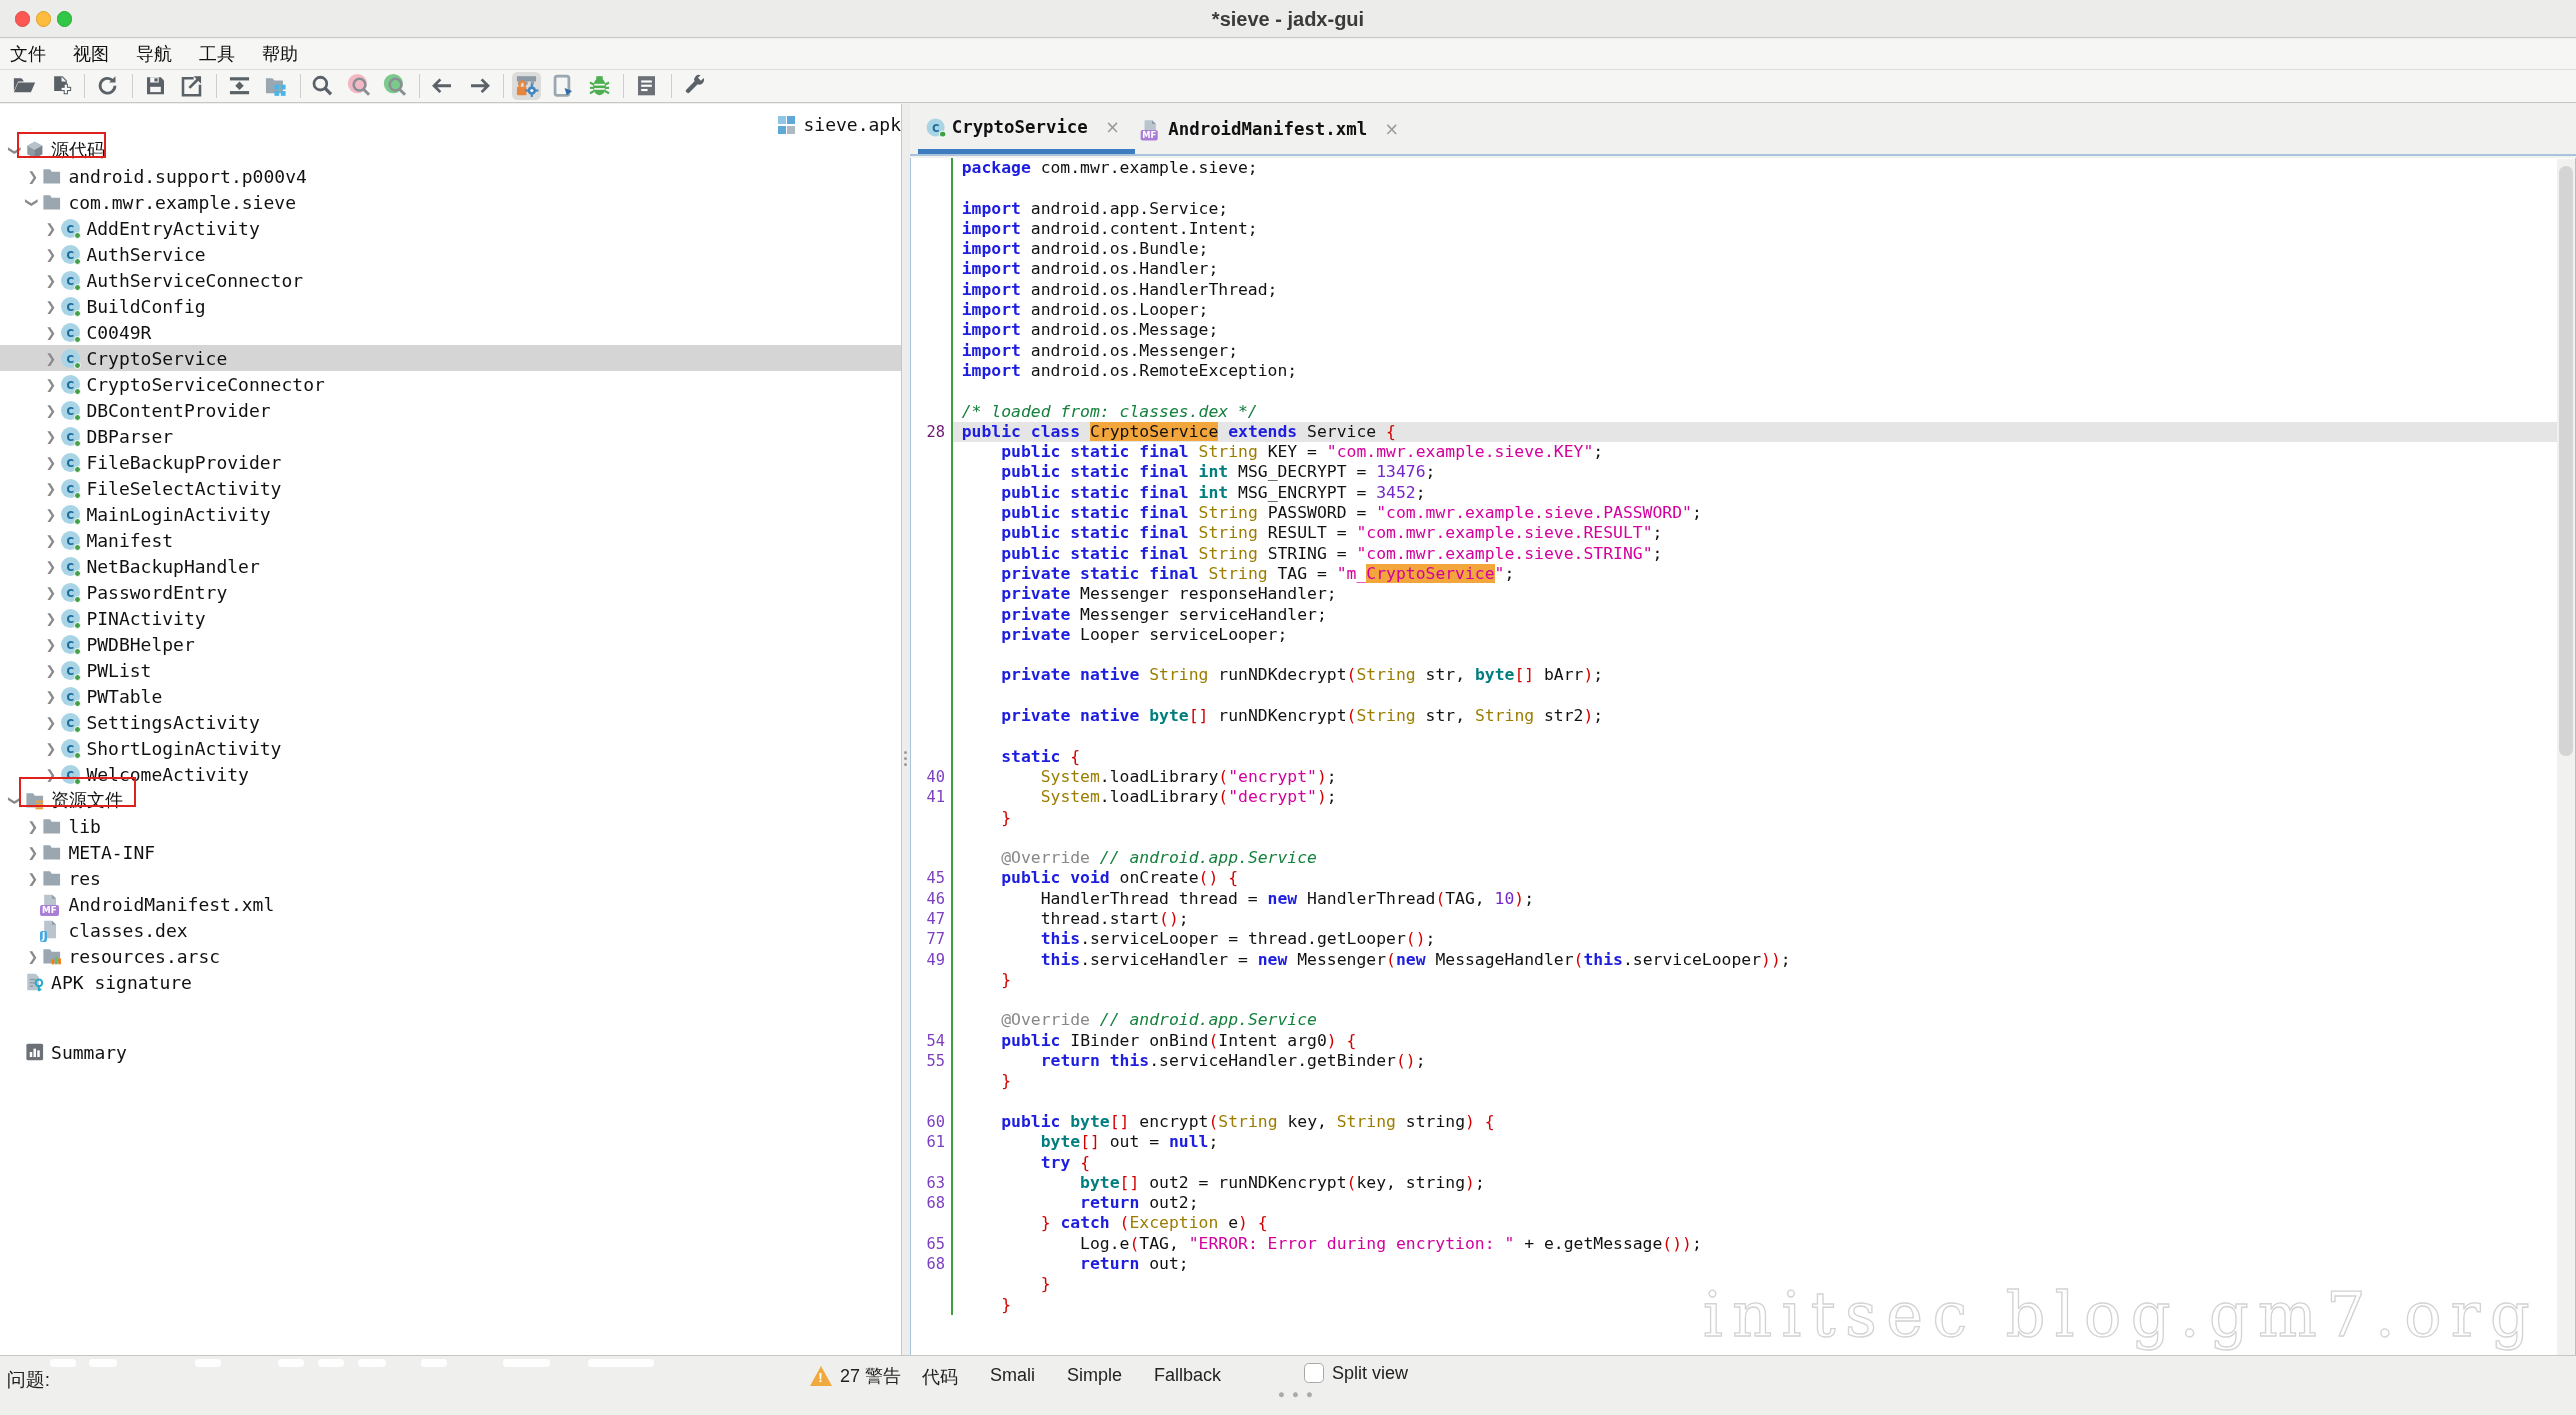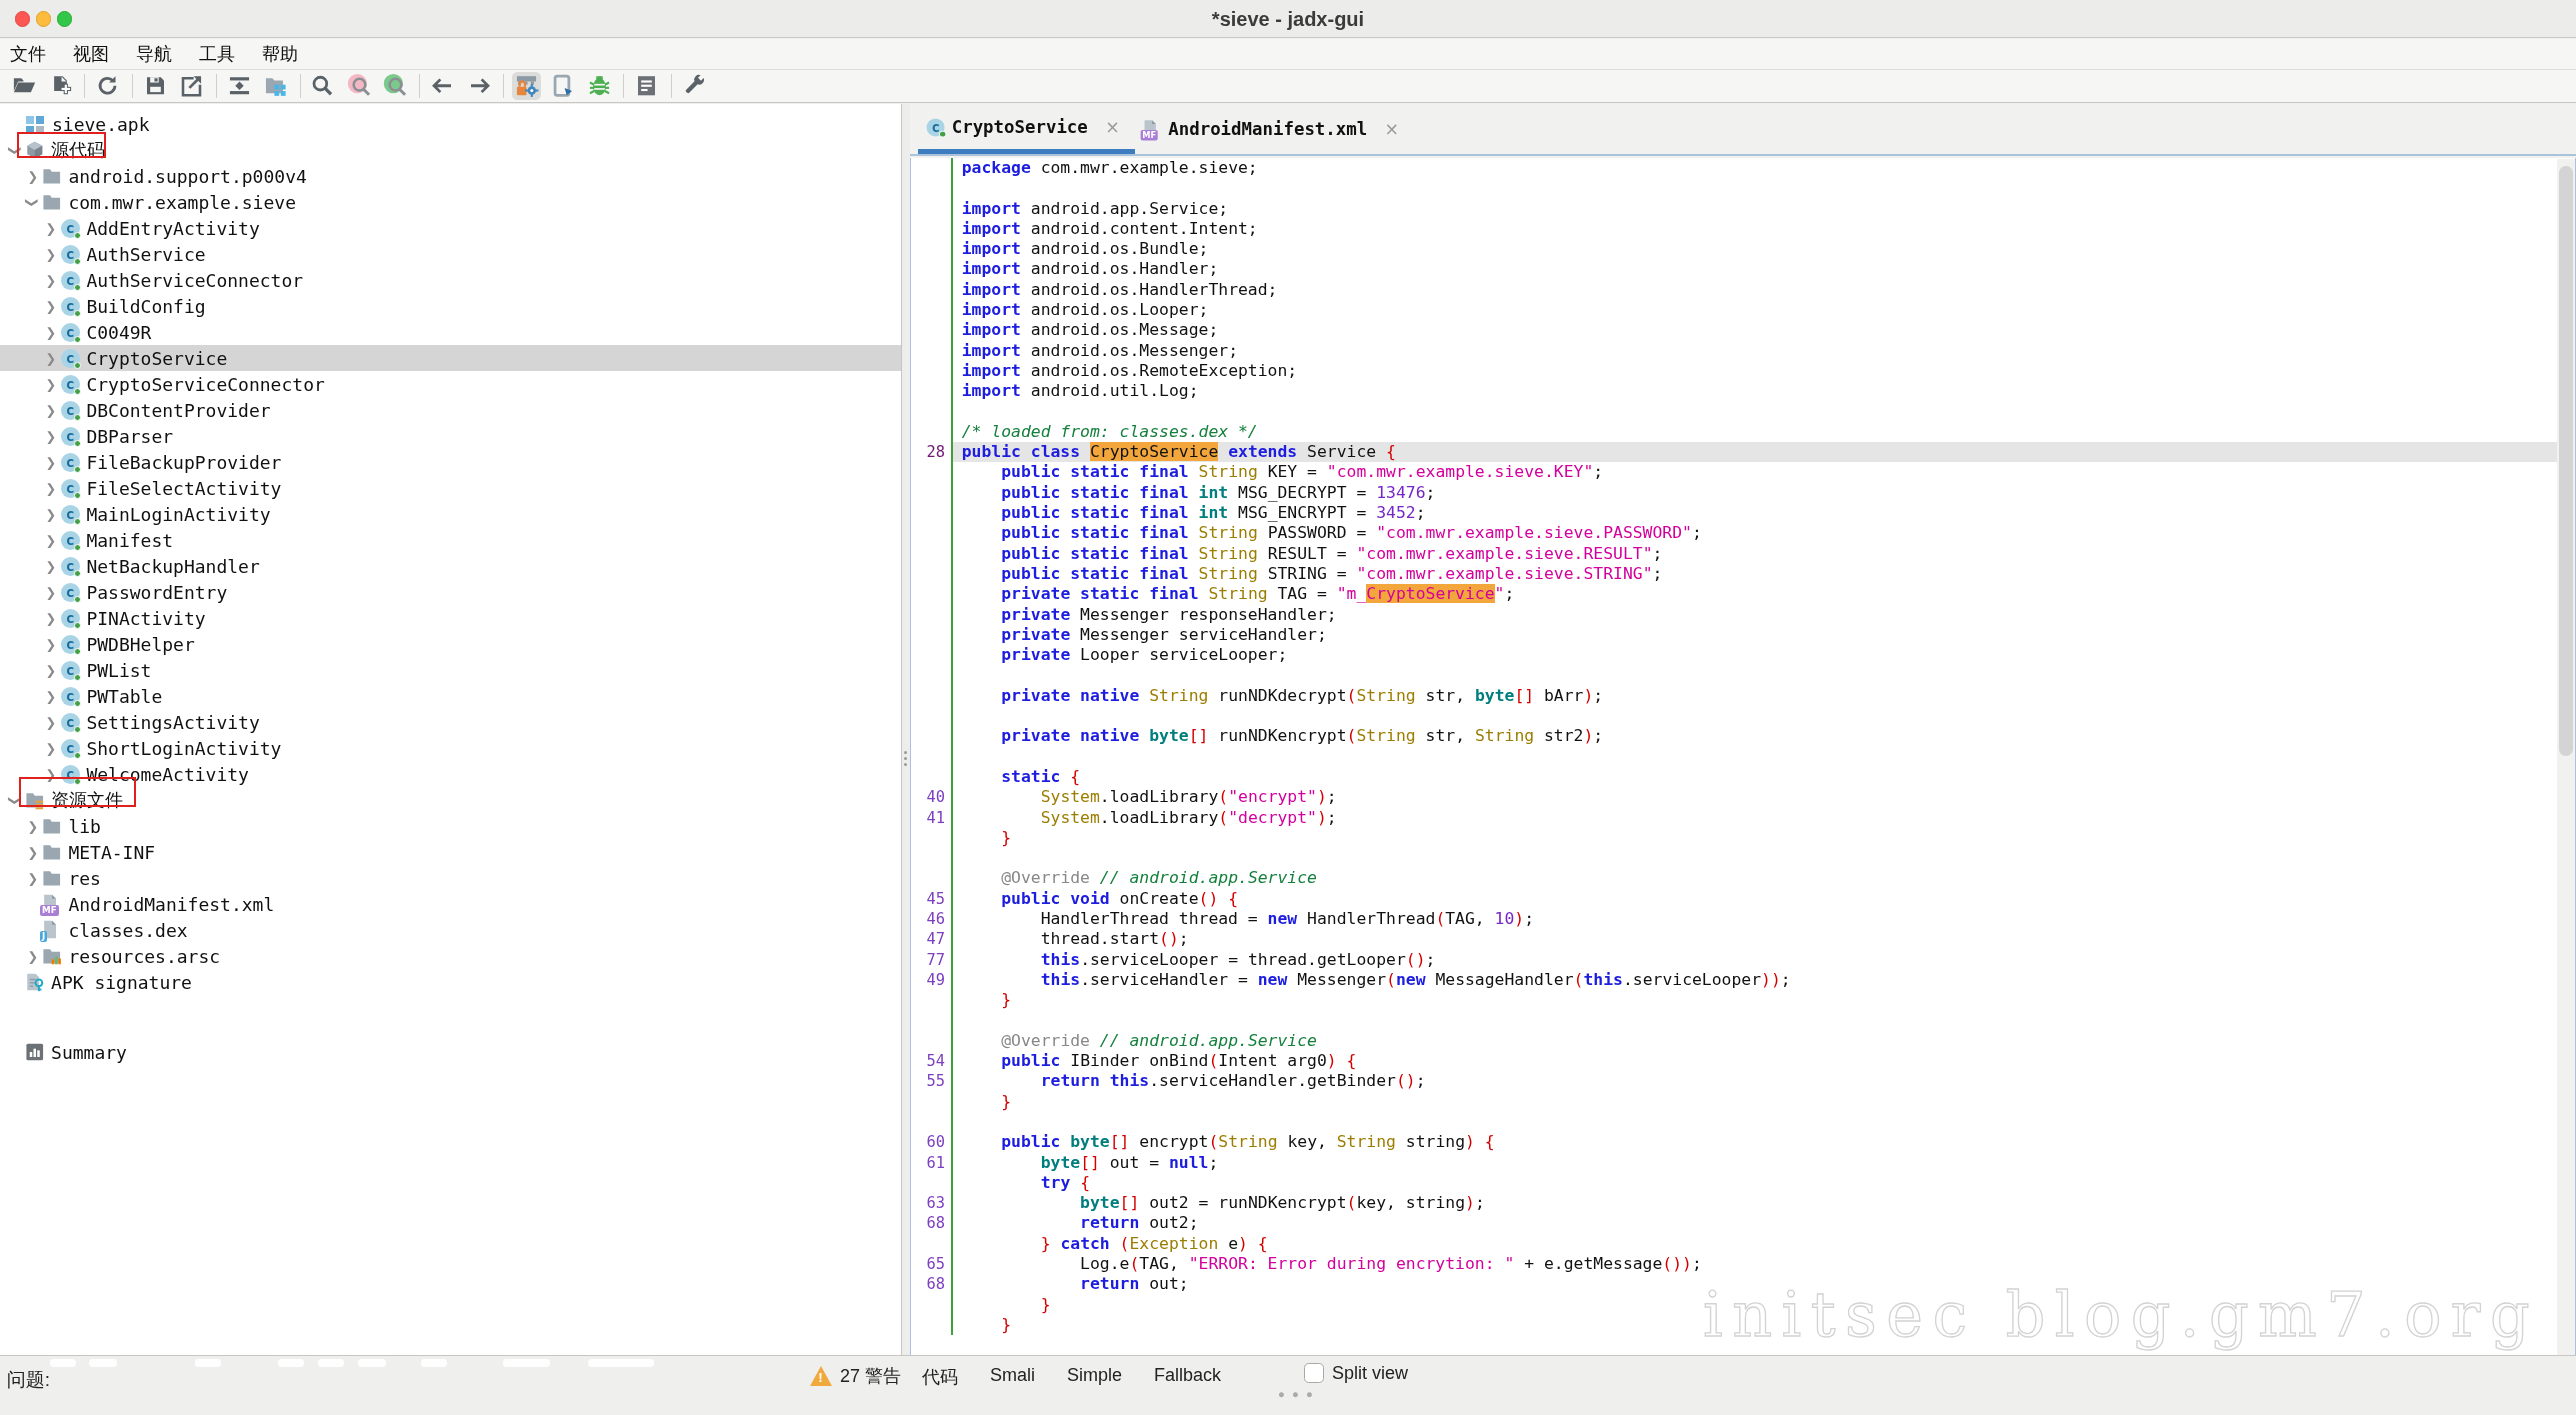--- a/index.html
+++ b/index.html
@@ -285,21 +285,21 @@
       </div>
       <div class="tb-sep"></div>
       <div class="tb-icon">
         <svg class="gl" width="27" height="25.5" viewBox="0 0 24 24">
           <path fill="#5A6268" d="M21 6.5a4.5 4.5 0 0 1-6 4.2L7.5 18a2 2 0 1 1-2.8-2.8l7.3-7.5A4.5 4.5 0 0 1 17.7 2l-2.4 2.4 2.8 2.8L20.5 4.8c.3.5.5 1.1.5 1.7z"></path>
         </svg>
       </div>
     </div>
 
   <div class="tree-panel" id="tree" style="padding-top: 7.4px;">
-      <div class="tree-row" style="padding-left: 25px;">
+      <div class="tree-row" style="padding-left: 25px; justify-content: flex-end;">
         <span class="t-icon">
           <span class="i-apk">
             <i class="a"></i>
             <i class="b"></i>
             <i class="c"></i>
             <i class="d"></i>
           </span>
         </span>
         <span>sieve.apk</span>
       </div>
@@ -697,21 +697,20 @@
         <div class="code-line"><span class="ln"></span><span class="lc"></span></div>
         <div class="code-line"><span class="ln"></span><span class="lc"><span class="k">import</span><span class="d"> android.app.Service;</span></span></div>
         <div class="code-line"><span class="ln"></span><span class="lc"><span class="k">import</span><span class="d"> android.content.Intent;</span></span></div>
         <div class="code-line"><span class="ln"></span><span class="lc"><span class="k">import</span><span class="d"> android.os.Bundle;</span></span></div>
         <div class="code-line"><span class="ln"></span><span class="lc"><span class="k">import</span><span class="d"> android.os.Handler;</span></span></div>
         <div class="code-line"><span class="ln"></span><span class="lc"><span class="k">import</span><span class="d"> android.os.HandlerThread;</span></span></div>
         <div class="code-line"><span class="ln"></span><span class="lc"><span class="k">import</span><span class="d"> android.os.Looper;</span></span></div>
         <div class="code-line"><span class="ln"></span><span class="lc"><span class="k">import</span><span class="d"> android.os.Message;</span></span></div>
         <div class="code-line"><span class="ln"></span><span class="lc"><span class="k">import</span><span class="d"> android.os.Messenger;</span></span></div>
         <div class="code-line"><span class="ln"></span><span class="lc"><span class="k">import</span><span class="d"> android.os.RemoteException;</span></span></div>
-        <div class="code-line"><span class="ln"></span><span class="lc"><span class="k">import</span><span class="d"> android.util.Log;</span></span></div>
         <div class="code-line"><span class="ln"></span><span class="lc"></span></div>
         <div class="code-line"><span class="ln"></span><span class="lc"><span class="c">/* loaded from: classes.dex */</span></span></div>
         <div class="code-line"><span class="ln curn">28</span><span class="lc cur"><span class="k">public class </span><span class="hc">CryptoService</span><span class="k"> extends </span><span class="d">Service </span><span class="r">{</span></span></div>
         <div class="code-line"><span class="ln"></span><span class="lc"><span class="d">    </span><span class="k">public static final </span><span class="t">String</span><span class="d"> KEY = </span><span class="s">"com.mwr.example.sieve.KEY"</span><span class="d">;</span></span></div>
         <div class="code-line"><span class="ln"></span><span class="lc"><span class="d">    </span><span class="k">public static final </span><span class="b">int</span><span class="d"> MSG_DECRYPT = </span><span class="n">13476</span><span class="d">;</span></span></div>
         <div class="code-line"><span class="ln"></span><span class="lc"><span class="d">    </span><span class="k">public static final </span><span class="b">int</span><span class="d"> MSG_ENCRYPT = </span><span class="n">3452</span><span class="d">;</span></span></div>
         <div class="code-line"><span class="ln"></span><span class="lc"><span class="d">    </span><span class="k">public static final </span><span class="t">String</span><span class="d"> PASSWORD = </span><span class="s">"com.mwr.example.sieve.PASSWORD"</span><span class="d">;</span></span></div>
         <div class="code-line"><span class="ln"></span><span class="lc"><span class="d">    </span><span class="k">public static final </span><span class="t">String</span><span class="d"> RESULT = </span><span class="s">"com.mwr.example.sieve.RESULT"</span><span class="d">;</span></span></div>
         <div class="code-line"><span class="ln"></span><span class="lc"><span class="d">    </span><span class="k">public static final </span><span class="t">String</span><span class="d"> STRING = </span><span class="s">"com.mwr.example.sieve.STRING"</span><span class="d">;</span></span></div>
         <div class="code-line"><span class="ln"></span><span class="lc"><span class="d">    </span><span class="k">private static final </span><span class="t">String</span><span class="d"> TAG = </span><span class="s">"m_</span><span class="hs">CryptoService</span><span class="s">"</span><span class="d">;</span></span></div>

